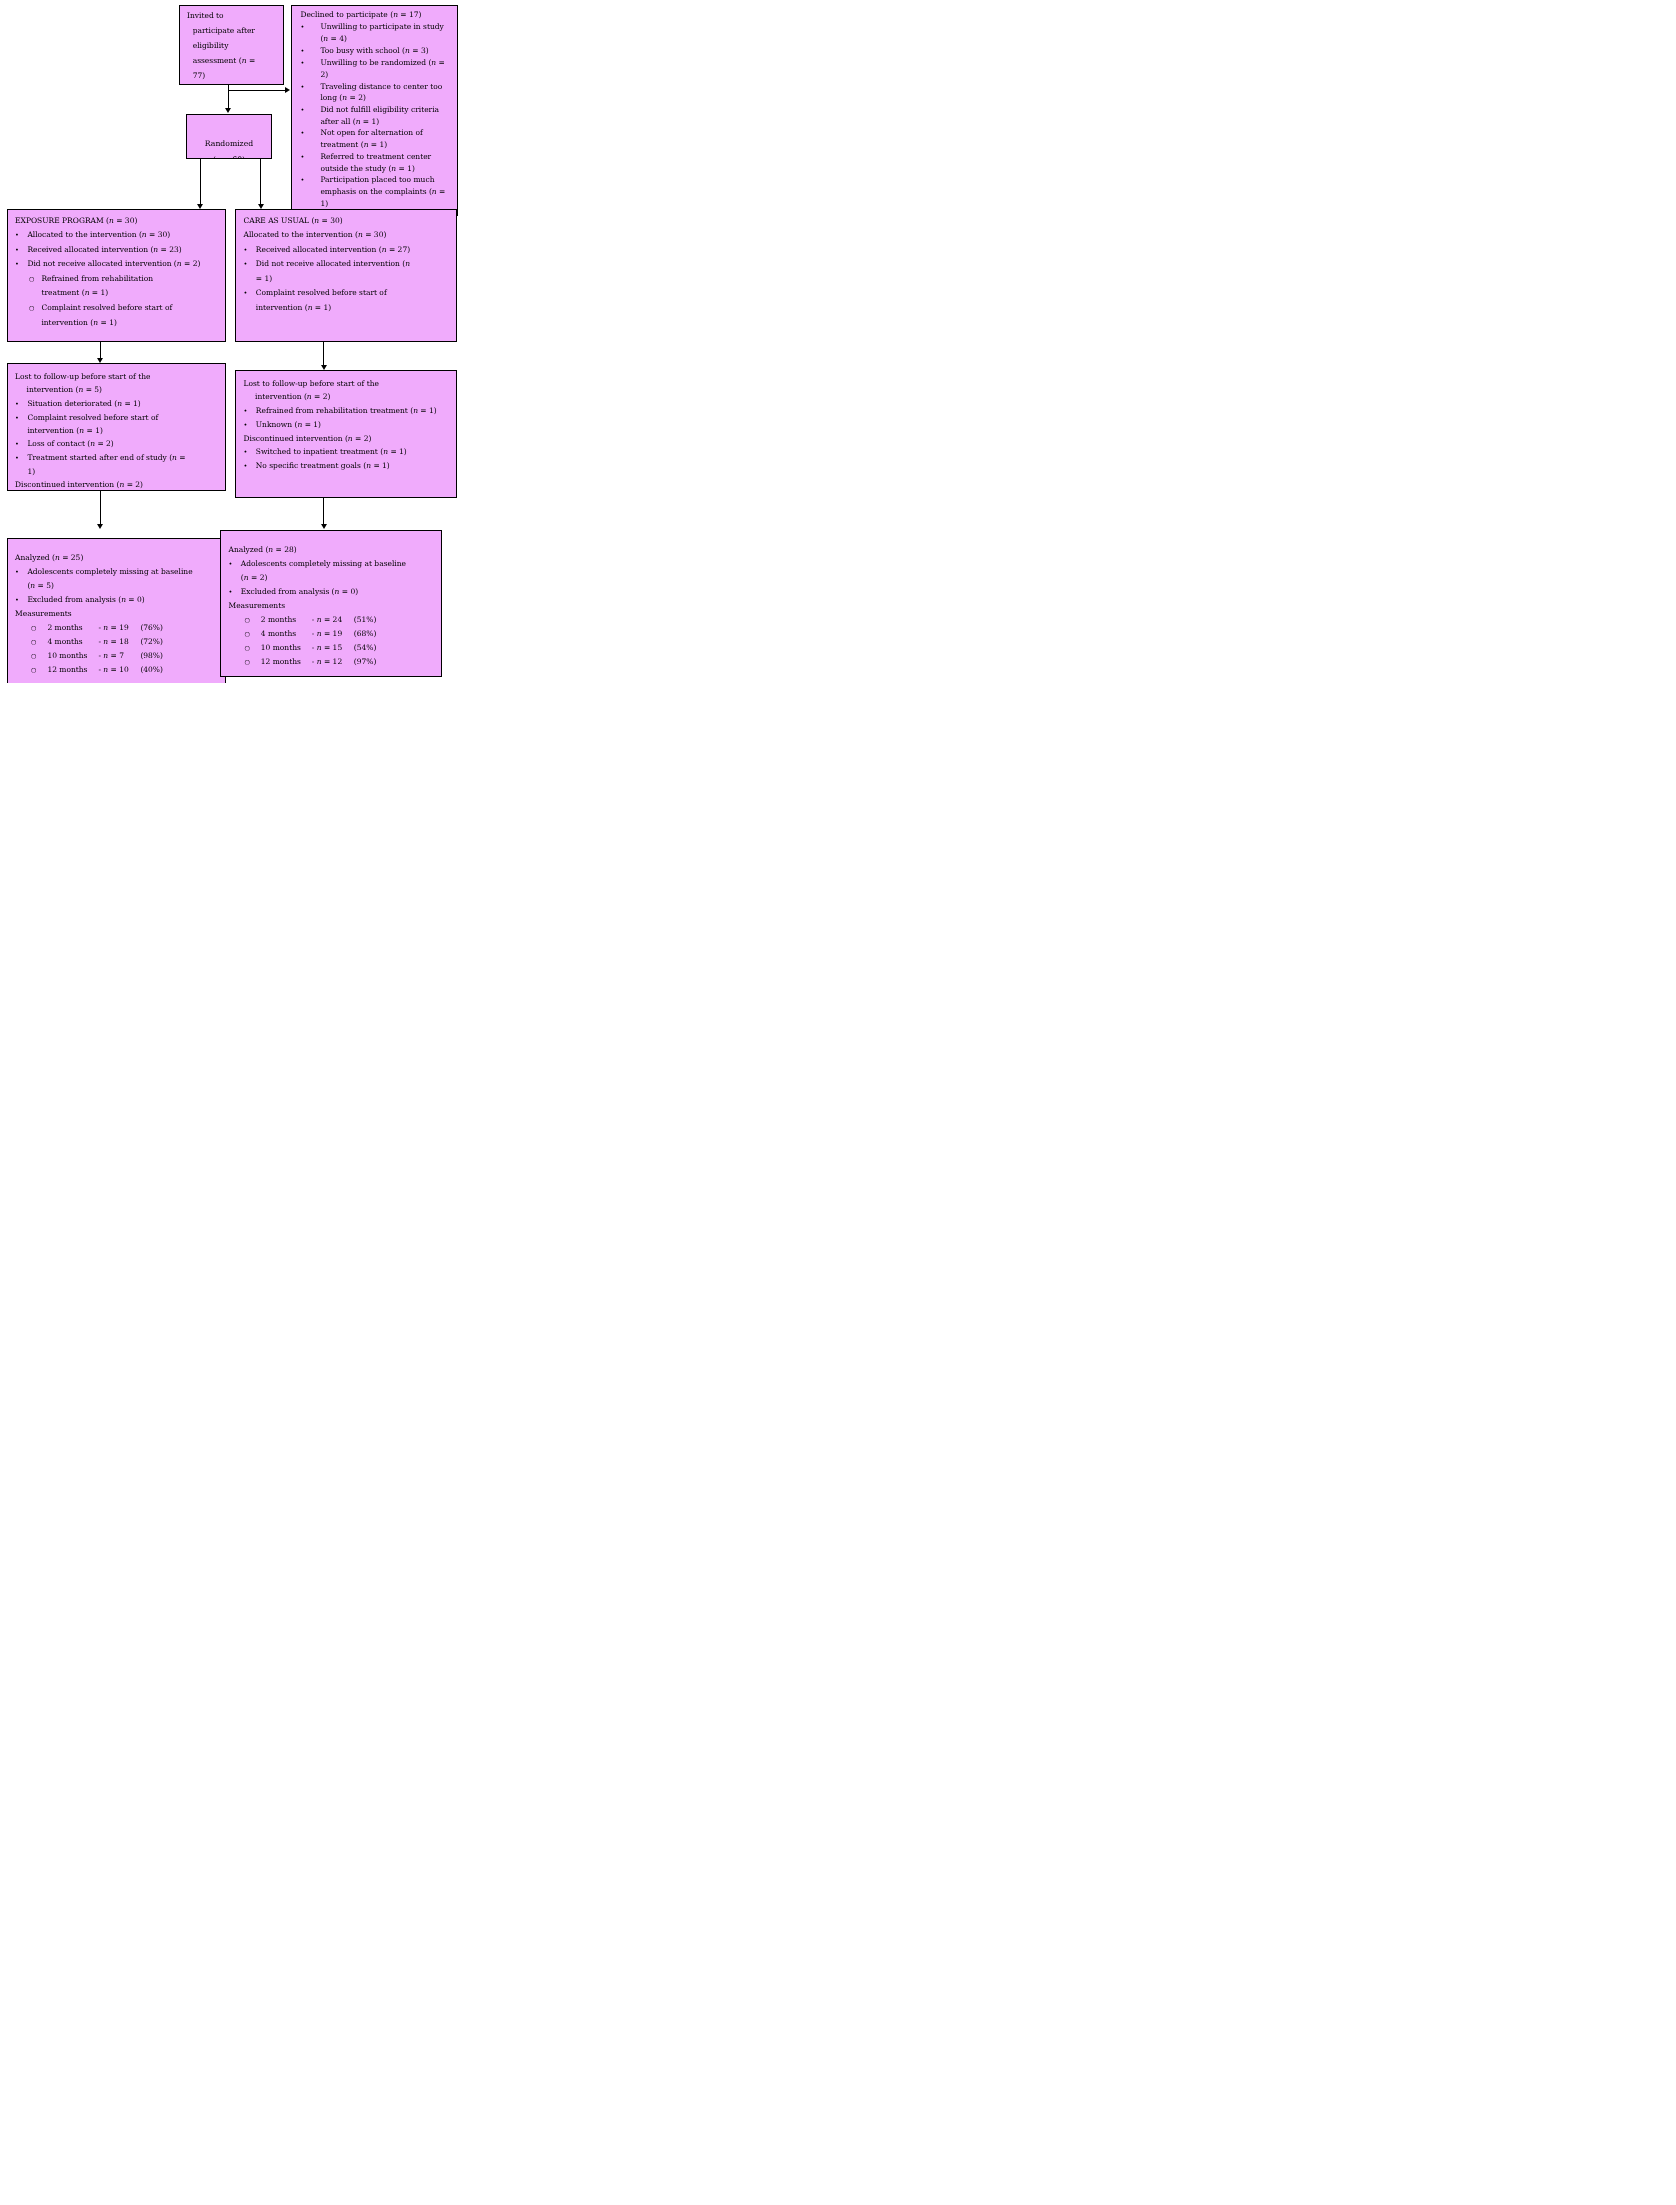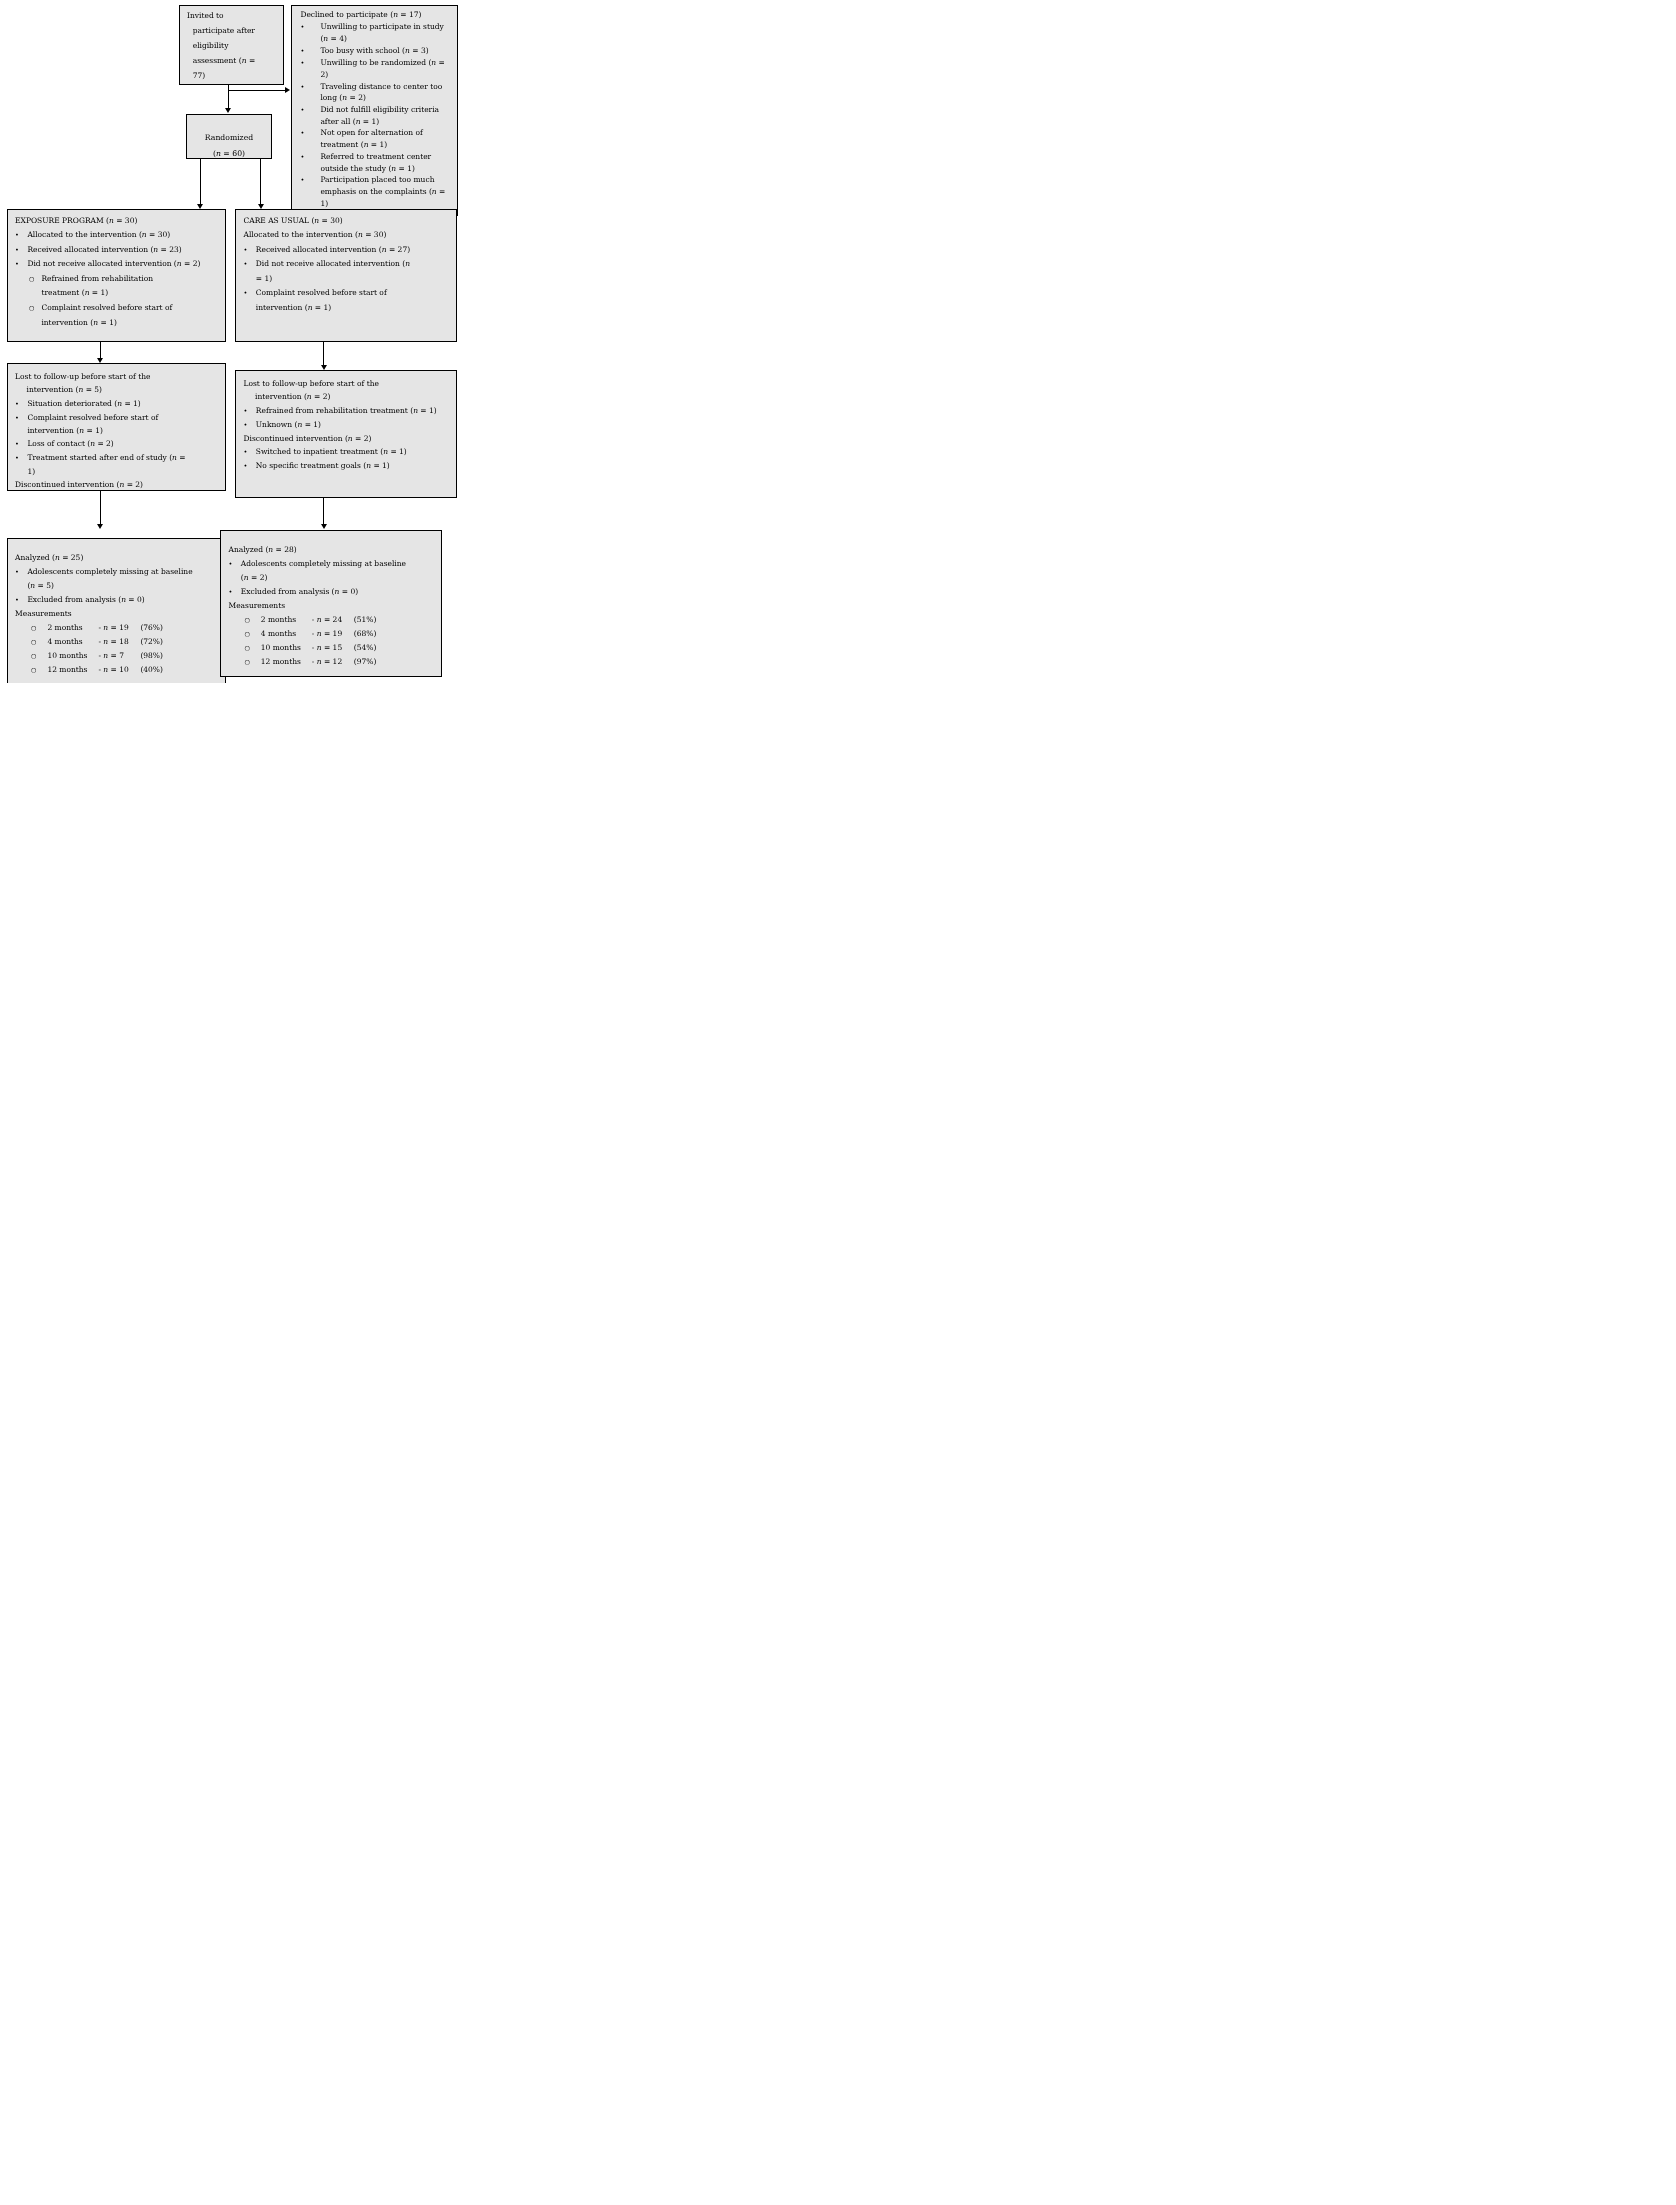--- a/index.html
+++ b/index.html
@@ -7,21 +7,21 @@
     position:relative;
     width:459px;height:683px;
     background:#ffffff;
     color:#000;
     font-family:"DejaVu Serif","Liberation Serif",serif;
     font-size:7.5px;
     overflow:hidden;
   }
   .box{
     position:absolute;
-    background:#e5e5e5;
+    background:#f0abfc;
     border:1.3px solid #000;
     box-sizing:border-box;
     overflow:hidden;
   }
   .box.heavy-bottom{border-width:1.1px;border-bottom-width:1.8px;}
   .row{position:relative;}
   .bullet,.sub,.measure{display:flex;align-items:baseline;}
   .bul{flex:0 0 12.3px;}
   .bul.disc{font-size:6.6px;}
   .bul.circle{font-size:6.2px;}
@@ -31,21 +31,21 @@
   .measure .bul{flex:0 0 16.3px;}
   .mlabel{flex:0 0 51px;}
   .mn{flex:0 0 42px;}
   .hang{padding-left:11.5px;text-indent:-11.5px;max-width:168px;}
 
   
   #invited{left:179px;top:5.3px;width:105px;height:80px;line-height:15px;padding:2.2px 17.6px 0 7px;}
   #invited .hang{padding-left:5.7px;text-indent:-5.7px;max-width:none;}
   #declined{left:291px;top:5.3px;width:167px;height:211px;line-height:11.7px;padding:3.1px 5.3px 0 8.4px;}
   #declined .bul{flex:0 0 20px;}
-  #randomized{left:186px;top:114px;width:86px;height:45px;line-height:16px;padding-top:15px;text-align:center;font-size:7.7px;}
+  #randomized{left:186px;top:114px;width:86px;height:45px;line-height:16px;padding-top:21px;text-align:center;font-size:7.7px;}
   #exposure{left:6.6px;top:209px;width:219px;height:133px;line-height:14.6px;padding:3.5px 5.3px 0 7.5px;}
   #care{left:235px;top:209px;width:222px;height:133px;line-height:14.6px;padding:3.5px 5.3px 0 7.5px;}
   #care .bullet .txt{max-width:159px;}
   #lost-left{left:6.6px;top:363px;width:219px;height:128px;line-height:13.2px;padding:6.2px 5.3px 0 7.5px;}
   #lost-left .bullet .txt{max-width:159px;}
   #lost-right{left:235px;top:370px;width:222px;height:128px;line-height:13.2px;padding:6.2px 5.3px 0 7.5px;}
   #analyzed-left{left:6.6px;top:530px;width:219px;height:148px;line-height:14px;padding:11.5px 5.3px 0 7.5px;margin-top:8px;}
   #analyzed-right{left:220px;top:530px;width:222px;height:147px;line-height:14px;padding:11.5px 5.3px 0 7.5px;}
   #analyzed-left .bullet .txt,#analyzed-right .bullet .txt{max-width:170px;}
 

